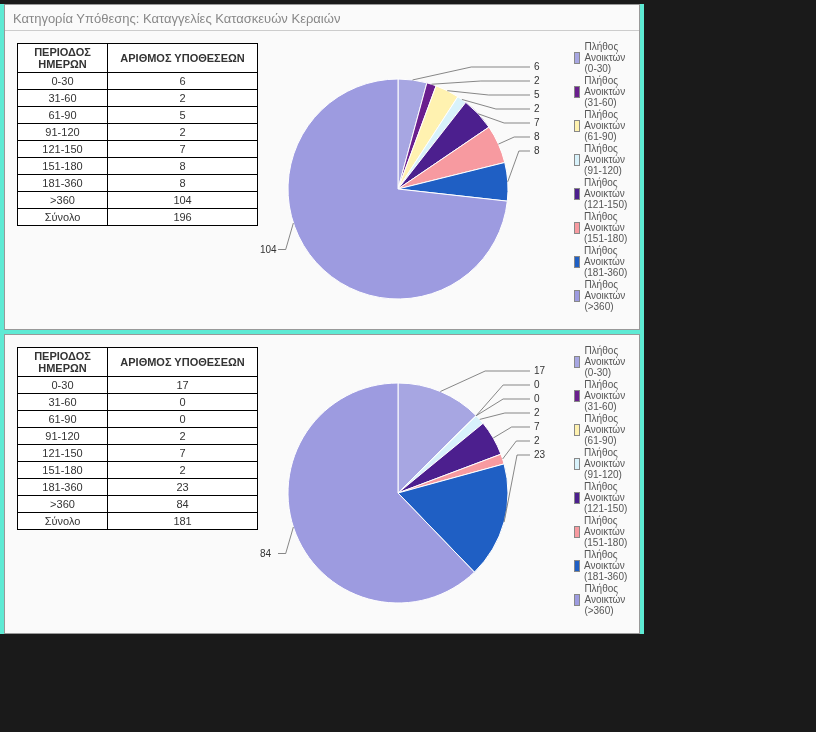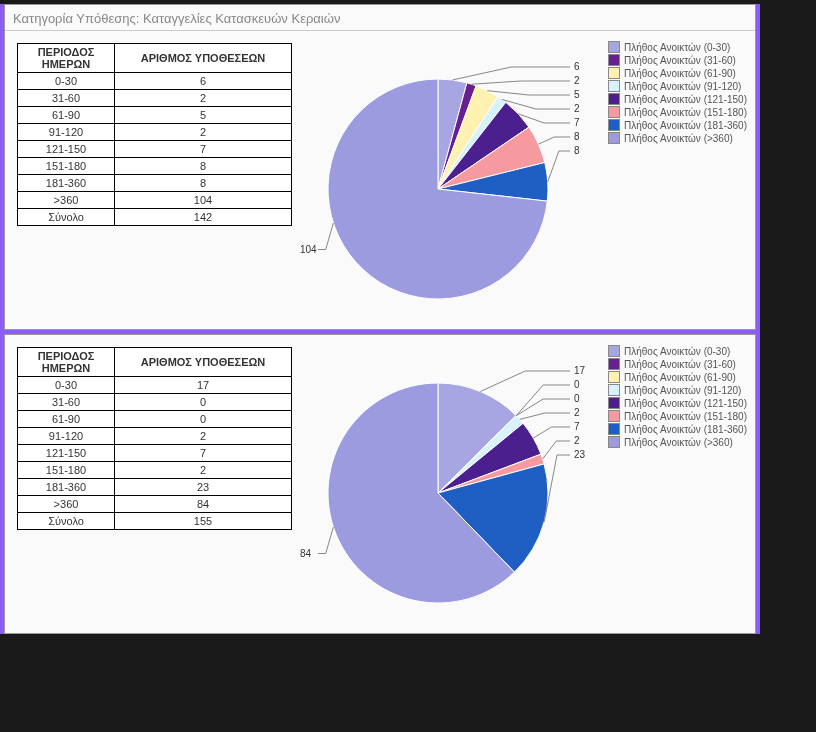--- a/index.html
+++ b/index.html
@@ -1,28 +1,28 @@
 <!DOCTYPE html>
 <html><head>
 <meta charset="utf-8">
 <style>
   html,body{margin:0;padding:0;background:#1a1a1a;font-family:Arial,Helvetica,sans-serif;font-size:11px;color:#333}
-  .page{width:760px;background:#8b5cf6}
+  .page{width:644px;background:#5eead4}
   .panel{background:#fafafa;border:1px solid #999;margin:4px;padding:0 0 10px 0}
   .panel-title{font-size:13px;color:#888;padding:6px 8px 4px 8px;border-bottom:1px solid #ccc;margin:0}
   .content{display:flex;align-items:flex-start;padding:8px 8px 0 8px}
   table{border-collapse:collapse;margin:4px 0 0 4px}
   th,td{border:1px solid #000;padding:2px 8px;text-align:center;font-size:11px;background:#fff}
   th{font-weight:bold}
   .th-period{width:80px}
   .th-count{width:160px}
   .total td{font-weight:normal}
   .chart-wrap{flex:1;display:flex;align-items:flex-start;justify-content:flex-end}
   .chart-area{position:relative;width:300px;height:280px}
-  .legend{margin-left:10px;margin-top:2px}
+  .legend{margin-left:16px;margin-top:2px}
   .legend-row{display:flex;align-items:center;margin-bottom:1px;font-size:10px;color:#555}
   .swatch{width:10px;height:10px;margin-right:4px;border:1px solid #888}
   svg{display:block}
 </style>
 </head>
 <body>
 <div class="page">
 
 <div id="panels">
       <div class="panel">
@@ -63,21 +63,21 @@
               <tr>
                 <td>181-360</td>
                 <td>8</td>
               </tr>
               <tr>
                 <td>&gt;360</td>
                 <td>104</td>
               </tr>
               <tr class="total">
                 <td>Σύνολο</td>
-                <td>142</td>
+                <td>196</td>
               </tr>
             </tbody>
           </table>
           <div class="chart-wrap">
             <div class="chart-area">
               <svg width="300" height="280">
                 <path d="M 140 150 L 140 40 A 110 110 0 0 1 168.86168457061768 43.8538594024909 Z" fill="#a7a6e2" stroke="#fff" stroke-width="1"></path>
                 <path d="M 140 150 L 168.86168457061768 43.8538594024909 A 110 110 0 0 1 178.12995067228812 46.820026837913574 Z" fill="#6a1f8e" stroke="#fff" stroke-width="1"></path>
                 <path d="M 140 150 L 178.12995067228812 46.820026837913574 A 110 110 0 0 1 199.84224382430054 57.70208098731065 Z" fill="#fff2b0" stroke="#fff" stroke-width="1"></path>
                 <path d="M 140 150 L 199.84224382430054 57.70208098731065 A 110 110 0 0 1 207.76537021324003 63.352122935050986 Z" fill="#d8f2fb" stroke="#fff" stroke-width="1"></path>
@@ -177,21 +177,21 @@
               <tr>
                 <td>181-360</td>
                 <td>23</td>
               </tr>
               <tr>
                 <td>&gt;360</td>
                 <td>84</td>
               </tr>
               <tr class="total">
                 <td>Σύνολο</td>
-                <td>155</td>
+                <td>181</td>
               </tr>
             </tbody>
           </table>
           <div class="chart-wrap">
             <div class="chart-area">
               <svg width="300" height="280">
                 <path d="M 140 150 L 140 40 A 110 110 0 0 1 218.2329429211151 72.6720836831772 Z" fill="#a7a6e2" stroke="#fff" stroke-width="1"></path>
                 <path d="M 140 150 L 218.2329429211151 72.6720836831772 A 110 110 0 0 1 218.2329429211151 72.6720836831772 Z" fill="#6a1f8e" stroke="#fff" stroke-width="1"></path>
                 <path d="M 140 150 L 218.2329429211151 72.6720836831772 A 110 110 0 0 1 218.2329429211151 72.6720836831772 Z" fill="#fff2b0" stroke="#fff" stroke-width="1"></path>
                 <path d="M 140 150 L 218.2329429211151 72.6720836831772 A 110 110 0 0 1 225.08187520073605 80.27859358614187 Z" fill="#d8f2fb" stroke="#fff" stroke-width="1"></path>

